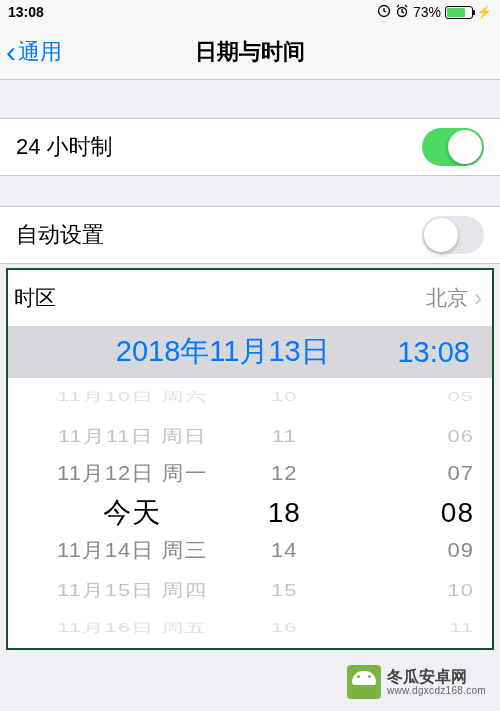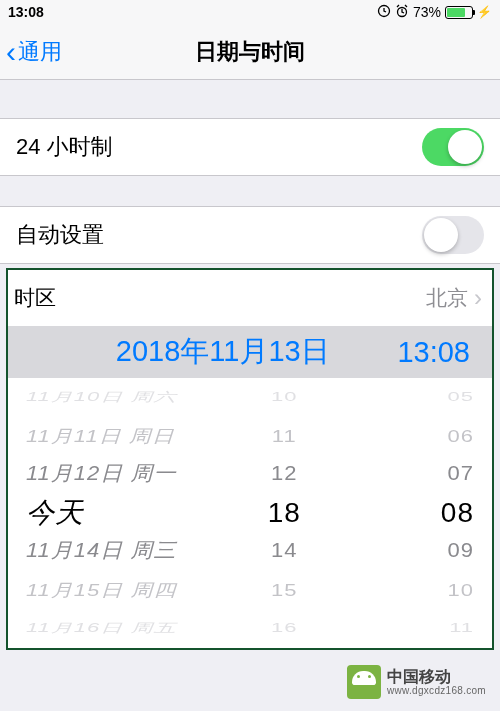--- a/index.html
+++ b/index.html
@@ -71,21 +71,21 @@
       height: 52px; background: #d8d8dc; display: flex; align-items: center;
       justify-content: space-between; padding: 0 22px 0 0;
       color: #007aff; font-size: 29px;
     }
     .date-row .d { flex: 1; text-align: center; padding-left: 40px; }
     .picker {
       height: 270px; position: relative; overflow: hidden;
       display: flex; padding: 0 18px;
     }
     .picker-col { display: flex; flex-direction: column; align-items: center; justify-content: center; }
-    .col-date { flex: 2.2; align-items: flex-start; padding-right: 12px; font-style: italic; }
+    .col-date { flex: 2.2; align-items: center; padding-right: 12px; }
     .col-hour { flex: 0.7; }
     .col-min { flex: 1.2; align-items: flex-end; padding-left: 40px; }
     .prow { height: 40px; display: flex; align-items: center; font-size: 22px; color: #a0a0a5; white-space: nowrap; letter-spacing: 1px; }
     .prow.sel { color: #000; font-size: 28px; }
     .prow.near { color: #8a8a8e; transform: scaleY(0.92); }
     .prow.far { color: #bdbdc2; transform: scaleY(0.78); opacity: 0.9; }
     .prow.vfar { color: #d4d4d8; transform: scaleY(0.55); opacity: 0.7; }
     .watermark {
       position: absolute; bottom: 10px; right: 10px;
       display: flex; align-items: center; gap: 6px;
@@ -201,16 +201,16 @@
     </div>
   </div>
 </div>
 
 <div class="watermark">
   <div class="wm-icon">
     <div class="wm-head"></div>
       <div class="wm-eyes"></div>
   </div>
   <div class="wm-text">
-    <span class="wm-cn">中国移动</span>
+    <span class="wm-cn">冬瓜安卓网</span>
     <span class="wm-url">www.dgxcdz168.com</span>
   </div>
 </div>
 
 </body></html>

